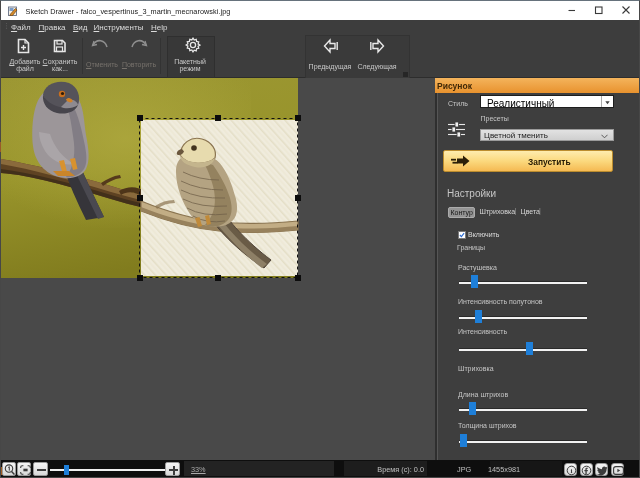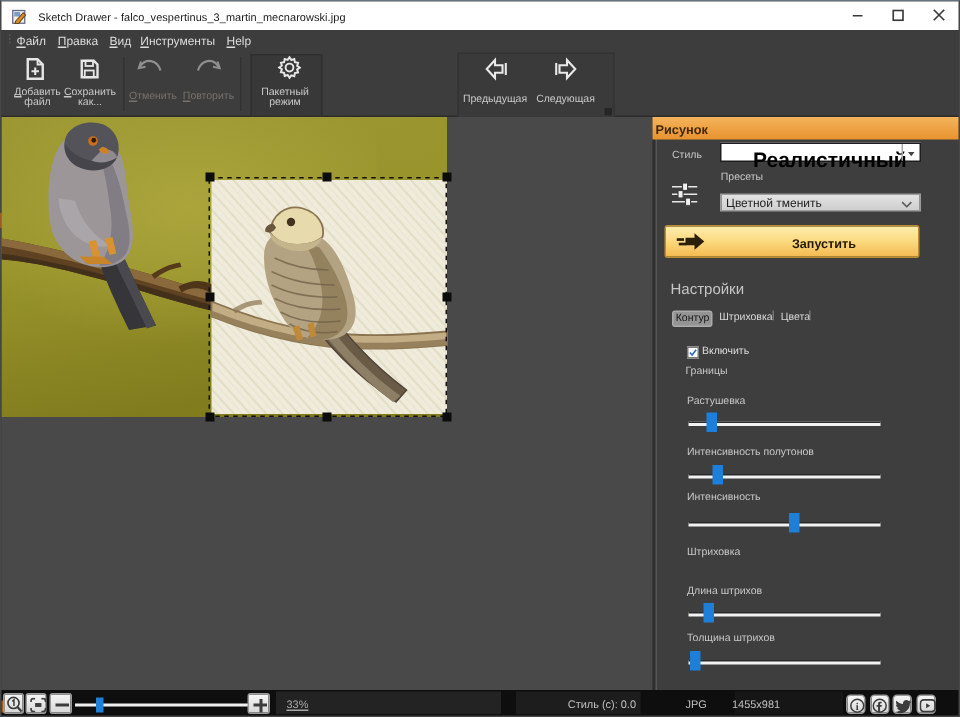--- a/index.html
+++ b/index.html
@@ -192,21 +192,21 @@
         <rect x="294" y="197" width="6" height="6"></rect>
     </g>
   </svg>
 </div>
 
 <div id="splitter"></div>
 <div id="panel">
 
   <div class="plabel" style="left:10px;top:22px;">Стиль</div>
   <div class="abs" style="left:42px;top:17px;width:134px;height:13px;background:#fff;border:1px solid #1e1e1e;box-sizing:border-box;">
-    <span style="position:absolute;left:21px;top:1.5px;font-size:14px;font-weight:bold;color:#000;">Реалистичный</span>
+    <span style="position:absolute;left:6px;top:1.5px;font-size:10px;font-weight:normal;color:#000;">Реалистичный</span>
     <span style="position:absolute;right:0;top:0;width:11px;height:100%;border-left:1px solid #aaa;"></span>
     <svg class="abs" style="right:3px;top:5px" width="5" height="4" viewBox="0 0 5 4">
         <path d="M0.3 0.3 L2.5 3.2 L4.7 0.3 Z" fill="#444"></path>
       </svg>
   </div>
   <div class="plabel" style="left:42.5px;top:37px;">Пресеты</div>
   <svg class="abs" style="left:10px;top:44px" width="17" height="15" viewBox="0 0 17 15">
     <g stroke="#e8e8e8" stroke-width="1.1">
       <line x1="0" y1="2.5" x2="17" y2="2.5"></line>
       <line x1="0" y1="7.5" x2="17" y2="7.5"></line>
@@ -304,21 +304,21 @@
     <div class="abs" style="left:3px;top:6px;width:9px;height:2px;background:#3c3c3c;"></div>
   </div>
   <div class="abs" style="left:49px;top:9px;width:116px;height:2px;background:#f0f0f0;"></div>
   <div class="abs" style="left:63px;top:5px;width:5px;height:10px;background:#1e7fd9;"></div>
   <div class="sbtn" style="left:164px;top:2px;width:15px;height:14px;">
     <div class="abs" style="left:3px;top:6px;width:9px;height:2px;background:#3c3c3c;"></div>
     <div class="abs" style="left:6.5px;top:2.5px;width:2px;height:9px;background:#3c3c3c;"></div>
   </div>
   <div class="abs" style="left:190px;top:5px;color:#aaa;text-decoration:underline;">33%</div>
 
-  <div class="abs" style="left:331px;top:5px;width:92px;text-align:right;color:#c0c0c0;">Стиль (с): 0.0</div>
+  <div class="abs" style="left:331px;top:5px;width:92px;text-align:right;color:#c0c0c0;">Время (с): 0.0</div>
   <div class="abs" style="left:456px;top:5px;color:#c0c0c0;">JPG</div>
   <div class="abs" style="left:487px;top:5px;color:#c0c0c0;">1455x981</div>
   <div class="sbtn" style="left:563px;top:3px;width:13px;height:13px;border-radius:3px;">
     <svg class="abs" style="left:0.5px;top:0.5px" width="11" height="11" viewBox="0 0 11 11">
       <circle cx="5.5" cy="5.5" r="4.3" fill="none" stroke="#3c3c3c" stroke-width="1"></circle>
       <text x="5.5" y="8" font-size="7" font-weight="bold" fill="#3c3c3c" text-anchor="middle" font-family="Liberation Serif">i</text>
     </svg>
   </div>
   <div class="sbtn" style="left:578.5px;top:3px;width:13px;height:13px;border-radius:3px;">
     <svg class="abs" style="left:0.5px;top:0.5px" width="11" height="11" viewBox="0 0 11 11">

